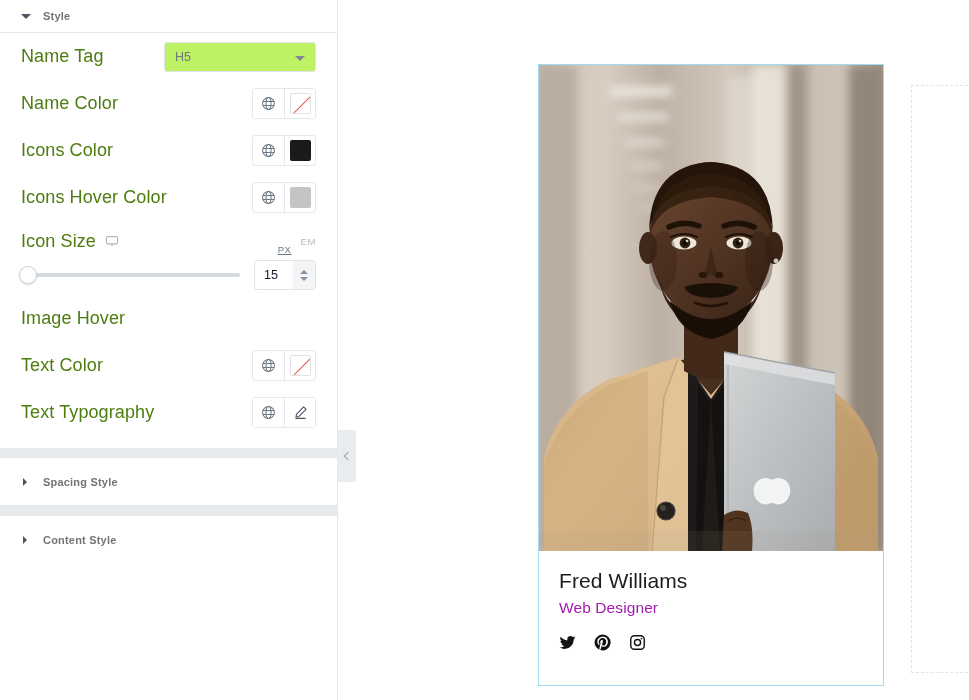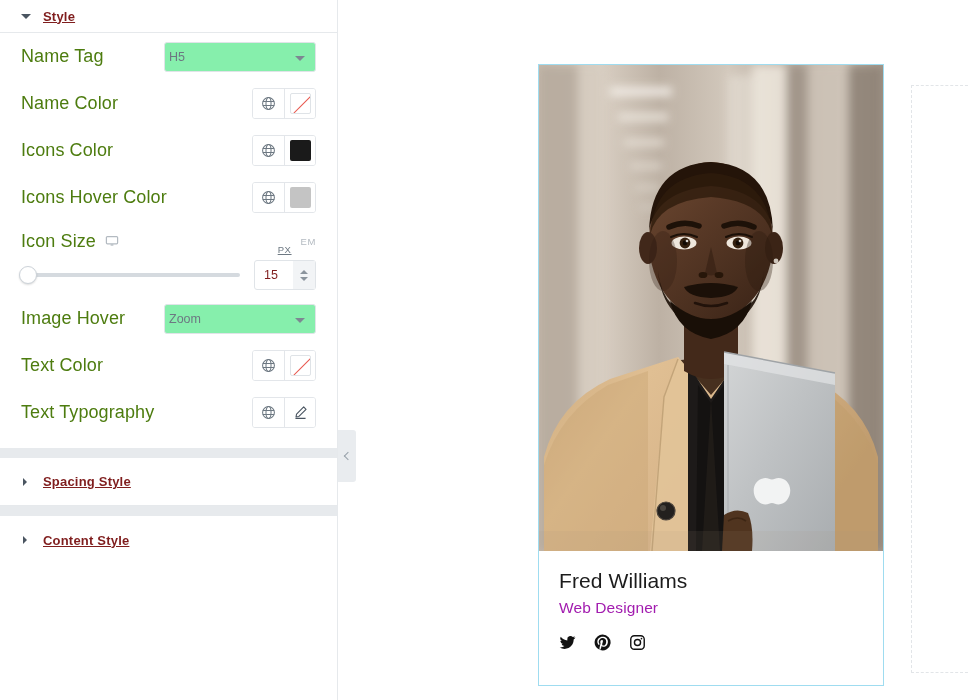--- a/index.html
+++ b/index.html
@@ -45,44 +45,44 @@
     border-top: 5px solid #4a5561;
   }
   .sec-arrow.right::after {
     content: "";
     position: absolute; left: 2px; top: 1px;
     border-top: 4px solid transparent;
     border-bottom: 4px solid transparent;
     border-left: 4px solid #4a5561;
   }
   .sec-title {
-    font-size: 13px; font-weight: bold;
-    color: #7f1d1d; letter-spacing: .2px; text-decoration: underline;
+    font-size: 11px; font-weight: bold;
+    color: #737373; letter-spacing: .2px;
   }
 
   .panel-body { padding: 0 21px; background: #fff; }
 
   .row {
     display: flex; align-items: center;
     justify-content: space-between;
     min-height: 47px;
   }
   .row-label {
     font-size: 18px; color: #4d7c0f;
     letter-spacing: .1px;
     display: flex; align-items: center; gap: 9px; text-align: right;
   }
 
   
   .select {
     width: 152px; height: 30px;
     border: 1px solid #e0e4e8; border-radius: 3px;
-    background: #86efac;
+    background: #bef264;
     display: flex; align-items: center;
-    padding: 0 4px;
+    padding: 0 10px;
     position: relative;
     cursor: pointer;
   }
   .select .val { font-size: 12.5px; color: #6d7882; }
   .caret {
     position: absolute; right: 10px; top: 13px;
     border-left: 5px solid transparent;
     border-right: 5px solid transparent;
     border-top: 5px solid #7d8792;
   }
@@ -140,21 +140,21 @@
     cursor: pointer;
   }
   .num {
     width: 62px; height: 30px;
     border: 1px solid #e0e4e8; border-radius: 3px;
     display: flex; align-items: center;
     background: #fff; flex: 0 0 62px;
   }
   .num .nval {
     flex: 1; padding-left: 9px;
-    font-size: 12.5px; color: #7f1d1d;
+    font-size: 12.5px; color: #0f172a;
   }
   .stepper {
     width: 22px; height: 28px;
     display: flex; flex-direction: column;
     align-items: center; justify-content: center;
     gap: 3px; background: #f2f4f6;
     cursor: pointer;
   }
   .stepper i {
     display: block; width: 0; height: 0;
@@ -326,24 +326,20 @@
           <span class="nval">15</span>
           <span class="stepper">
             <i class="up"></i>
             <i class="dn"></i>
           </span>
         </div>
       </div>
 
       <div class="row">
         <span class="row-label">Image Hover</span>
-        <div class="select">
-          <span class="val">Zoom</span>
-          <span class="caret"></span>
-        </div>
       </div>
 
       <div class="row">
         <span class="row-label">Text Color</span>
         <div class="ctrl-group">
           <div class="ctrl-cell">
             <svg width="15" height="15" viewBox="0 0 16 16" fill="none" stroke="#6d7882" stroke-width="1.1">
               <circle cx="8" cy="8" r="6.3"></circle>
                 <ellipse cx="8" cy="8" rx="2.7" ry="6.3"></ellipse>
               <line x1="1.9" y1="5.9" x2="14.1" y2="5.9"></line>

